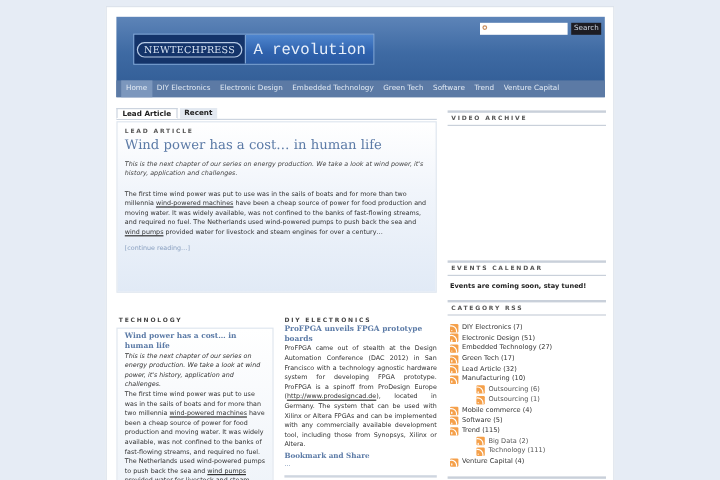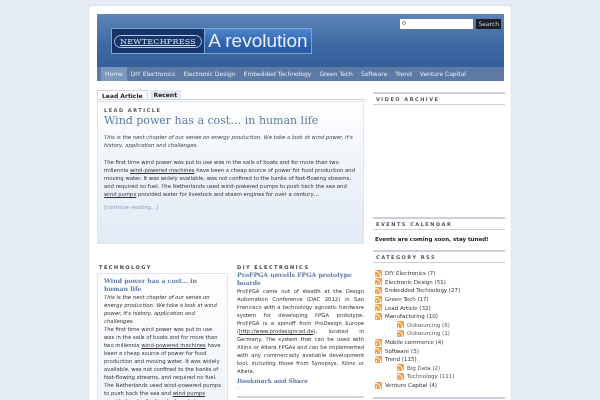--- a/index.html
+++ b/index.html
@@ -3,22 +3,22 @@
 <meta charset="utf-8">
 <style>
   * { box-sizing: border-box; margin: 0; padding: 0; }
   html, body { width: 600px; height: 400px; overflow: hidden; }
   body { background: #e6ecf5; font-family: "DejaVu Sans", sans-serif; color: #333; position: relative; }
   .page { position: absolute; left: 88px; top: 5px; width: 424px; height: 400px; background: #fff; border: 1px solid #dde3ec; }
   .header { position: absolute; left: 8px; top: 8px; width: 407px; height: 67px;
     background: linear-gradient(180deg, #5d84b8 0%, #3e6aa3 45%, #2f5a93 100%); }
   .logo-box { position: absolute; left: 14px; top: 14px; width: 201px; height: 26px; border: 1px solid #7ea4d4; display: flex; }
   .logo-left { width: 93px; height: 100%; background: #14346a; display: flex; align-items: center; justify-content: center; border-right: 1px solid #7ea4d4; }
-  .logo-pill { border: 1.5px solid #b7cbe6; border-radius: 10px; padding: 1px 5px; font-family: "DejaVu Serif", serif; font-size: 8px; color: #d6e2f2; letter-spacing: 0.2px; text-decoration: underline; }
-  .logo-right { flex: 1; background: linear-gradient(180deg, #4f86cf 0%, #2f62ad 60%, #2a5aa1 100%); display: flex; align-items: center; justify-content: center; font-family: Liberation Sans, sans-serif; font-size: 19px; color: #e8f0fb; }
+  .logo-pill { border: 1.5px solid #b7cbe6; border-radius: 10px; padding: 1px 5px; font-family: "DejaVu Serif", serif; font-size: 8px; color: #d6e2f2; letter-spacing: 0.2px; }
+  .logo-right { flex: 1; background: linear-gradient(180deg, #4f86cf 0%, #2f62ad 60%, #2a5aa1 100%); display: flex; align-items: center; justify-content: center; font-family: Liberation Mono, monospace; font-size: 13px; color: #e8f0fb; }
   .search-wrap { position: absolute; right: 3px; top: 5px; display: flex; gap: 3px; align-items: center; }
   .search-input { width: 73px; height: 10px; background: #fff; border: none; font-size: 6px; padding-left: 8px; position: relative; }
   .search-icon { position: absolute; left: 2px; top: 2px; width: 4px; height: 4px; border: 1px solid #c58a5a; border-radius: 50%; }
   .search-btn { background: #1d1d24; color: #cfd7e3; font-size: 6px; padding: 1px 2px; border: none; height: 10px; line-height: 8px; font-family: "DejaVu Sans", sans-serif; }
   .nav { position: absolute; left: 0; bottom: 0; width: 100%; height: 14px; background: #5c7aa5; display: flex; align-items: center; padding-left: 4px; }
   .nav-item { font-size: 6px; color: #e3ebf5; padding: 0 4px; line-height: 14px; white-space: nowrap; }
   .nav-item.active { background: #7c97bd; }
   .main { position: absolute; left: 8px; top: 80px; width: 267px; }
   .tabs { display: flex; height: 10px; border-bottom: 1px solid #ccd4df; position: relative; top: 4px; }
   .tab { font-size: 6px; font-weight: bold; padding: 1px 4px; color: #222; }

